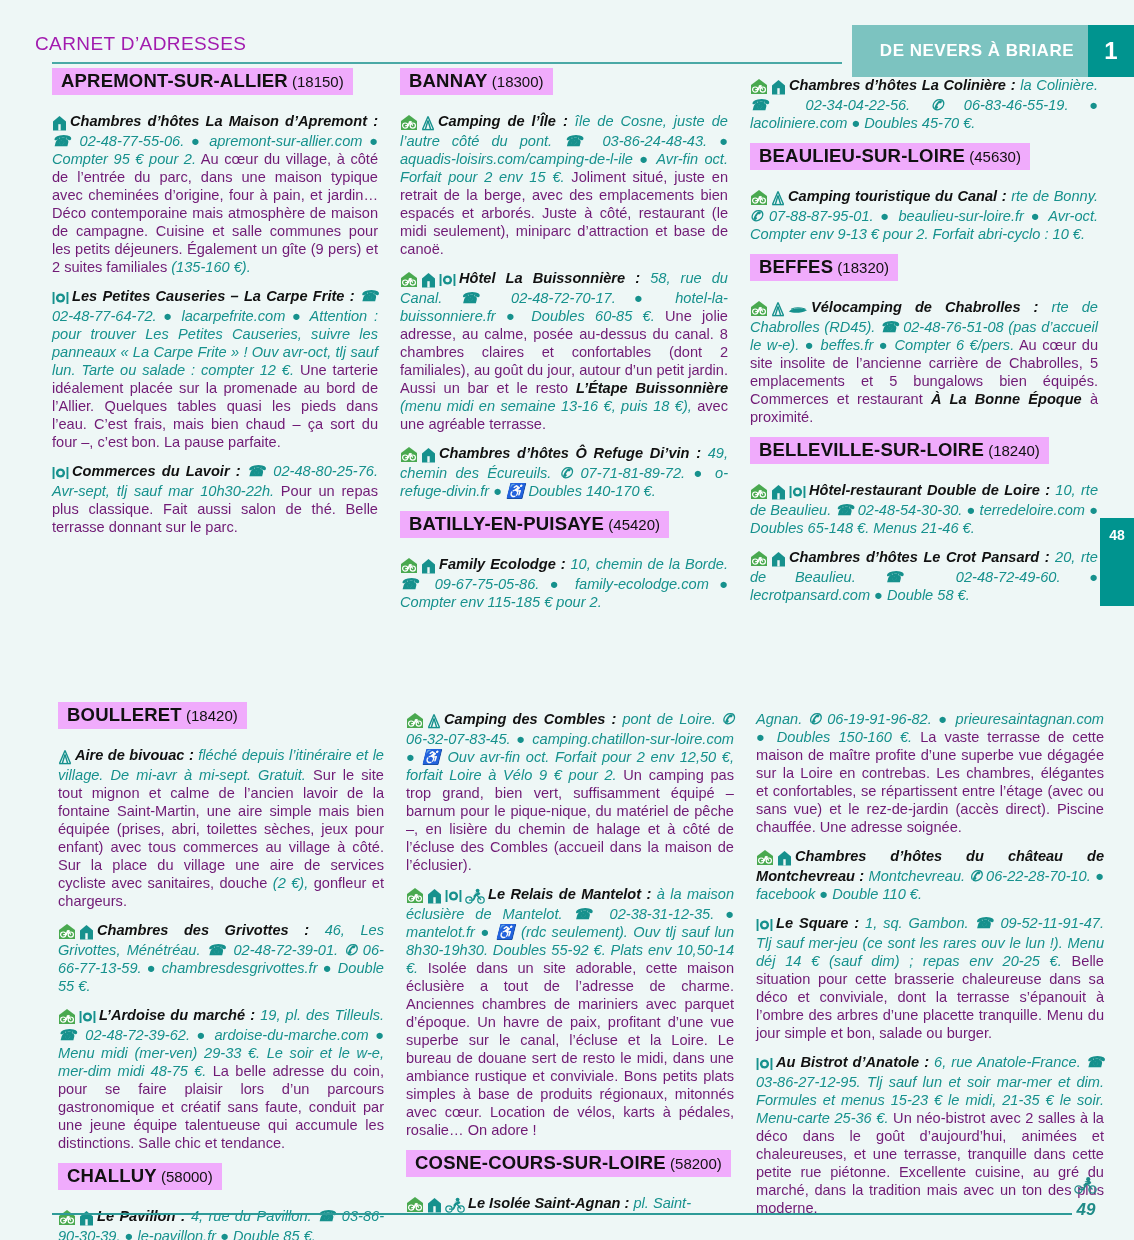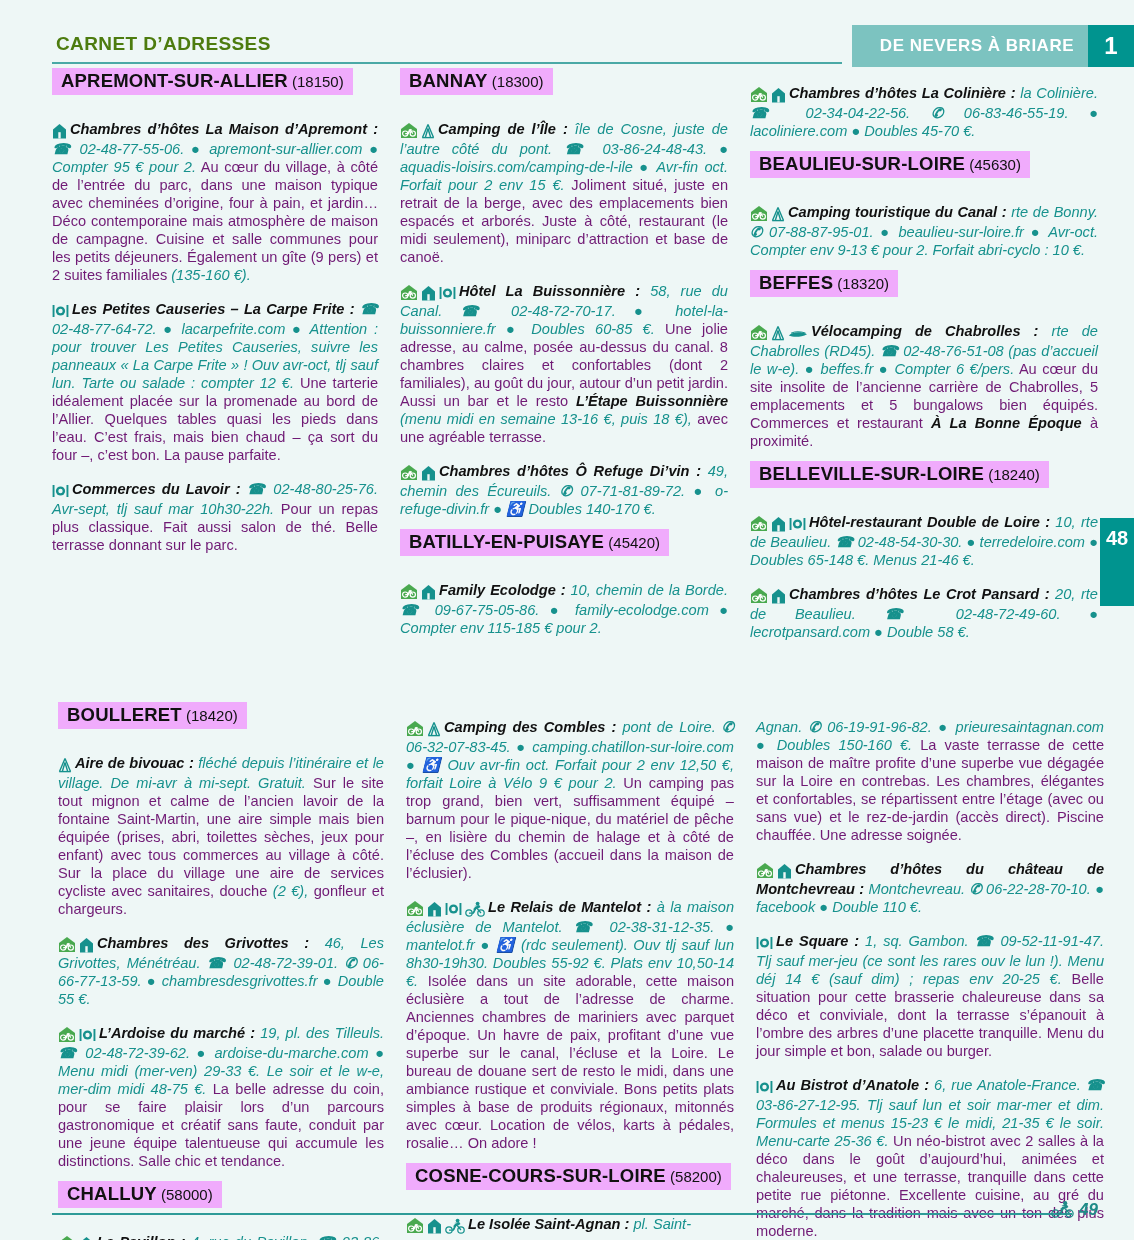--- a/index.html
+++ b/index.html
@@ -10,71 +10,71 @@
     -webkit-font-smoothing:antialiased;
   }
   .page{position:relative;width:1134px;height:1240px;overflow:hidden;background:#eef7f6;}
 
   
   .spread{position:absolute;left:0;width:1134px;background:#eef7f6;}
   .spread.top{top:0;height:660px;}
   .spread.bottom{top:660px;height:580px;}
 
   
-  .runhead{position:absolute;top:25px;right:0;height:42px;display:flex;align-items:stretch;}
+  .runhead{position:absolute;top:25px;right:0;height:52px;display:flex;align-items:stretch;}
   .runhead-band{background:#7cc3c0;display:flex;align-items:center;padding:0 14px 0 28px;}
   .runhead-title{
     color:#ffffff;font-weight:bold;font-size:17px;letter-spacing:.5px;
   }
   .runhead-num{
     background:#00948f;color:#fff;font-weight:bold;font-size:24px;
     display:flex;align-items:center;justify-content:center;width:46px;
   }
 
   .carnet{
-    position:absolute;left:56px;top:33px;
-    font-weight:bold;font-size:19px;letter-spacing:.4px;color:#4d7c0f;
+    position:absolute;left:35px;top:33px;
+    font-weight:normal;font-size:19px;letter-spacing:.4px;color:#a21caf;
   }
   .rule{
     position:absolute;left:52px;height:2px;background:#4aa9a6;
   }
   .rule.top{top:62px;width:790px;}
   .rule.bot{left:52px;top:1213px;width:1020px;height:2px;background:#2e9b98;}
 
   
   .pagetab{
     position:absolute;right:0;top:518px;width:34px;height:88px;background:#00948f;
-    color:#fff;font-weight:bold;font-size:20px;display:flex;align-items:flex-start;
+    color:#fff;font-weight:bold;font-size:14px;display:flex;align-items:flex-start;
     justify-content:center;padding-top:9px;box-sizing:border-box;
   }
 
   
   .folio{
     position:absolute;right:36px;bottom:20px;display:flex;align-items:center;gap:4px;
-    color:#1f8b88;font-style:italic;font-weight:bold;font-size:17px;
+    color:#1f8b88;font-style:italic;font-weight:bold;font-size:17px;flex-direction:column;
   }
 
   
   .cols{position:absolute;display:flex;gap:0;}
   .col{box-sizing:border-box;}
   .col.c1{width:348px;padding-right:22px;}
   .col.c2{width:350px;padding-right:22px;}
   .col.c3{width:348px;}
 
   
   .town{
     background:#f0abfc;display:inline-block;padding:3px 9px 4px 9px;margin:0 0 9px 0;
     line-height:1.05;
   }
   .town .name{font-weight:bold;font-size:18.5px;color:#111;letter-spacing:.2px;}
   .town .cp{font-weight:normal;font-size:15px;color:#111;}
 
   
   .entry{
-    margin:16px 0 11px 0;
+    margin:8px 0 11px 0;
     font-size:14.6px;line-height:1.235;
     color:#111;text-align:justify;
     text-justify:inter-word;
     hyphens:auto;
   }
   .entry:last-child{margin-bottom:0;}
   .ico{display:inline-block;vertical-align:-2px;margin-right:3px;}
   .nm{font-weight:bold;font-style:italic;color:#111;}
   .tl{color:#16918d;font-style:italic;}
   .bk{color:#701a75;}

